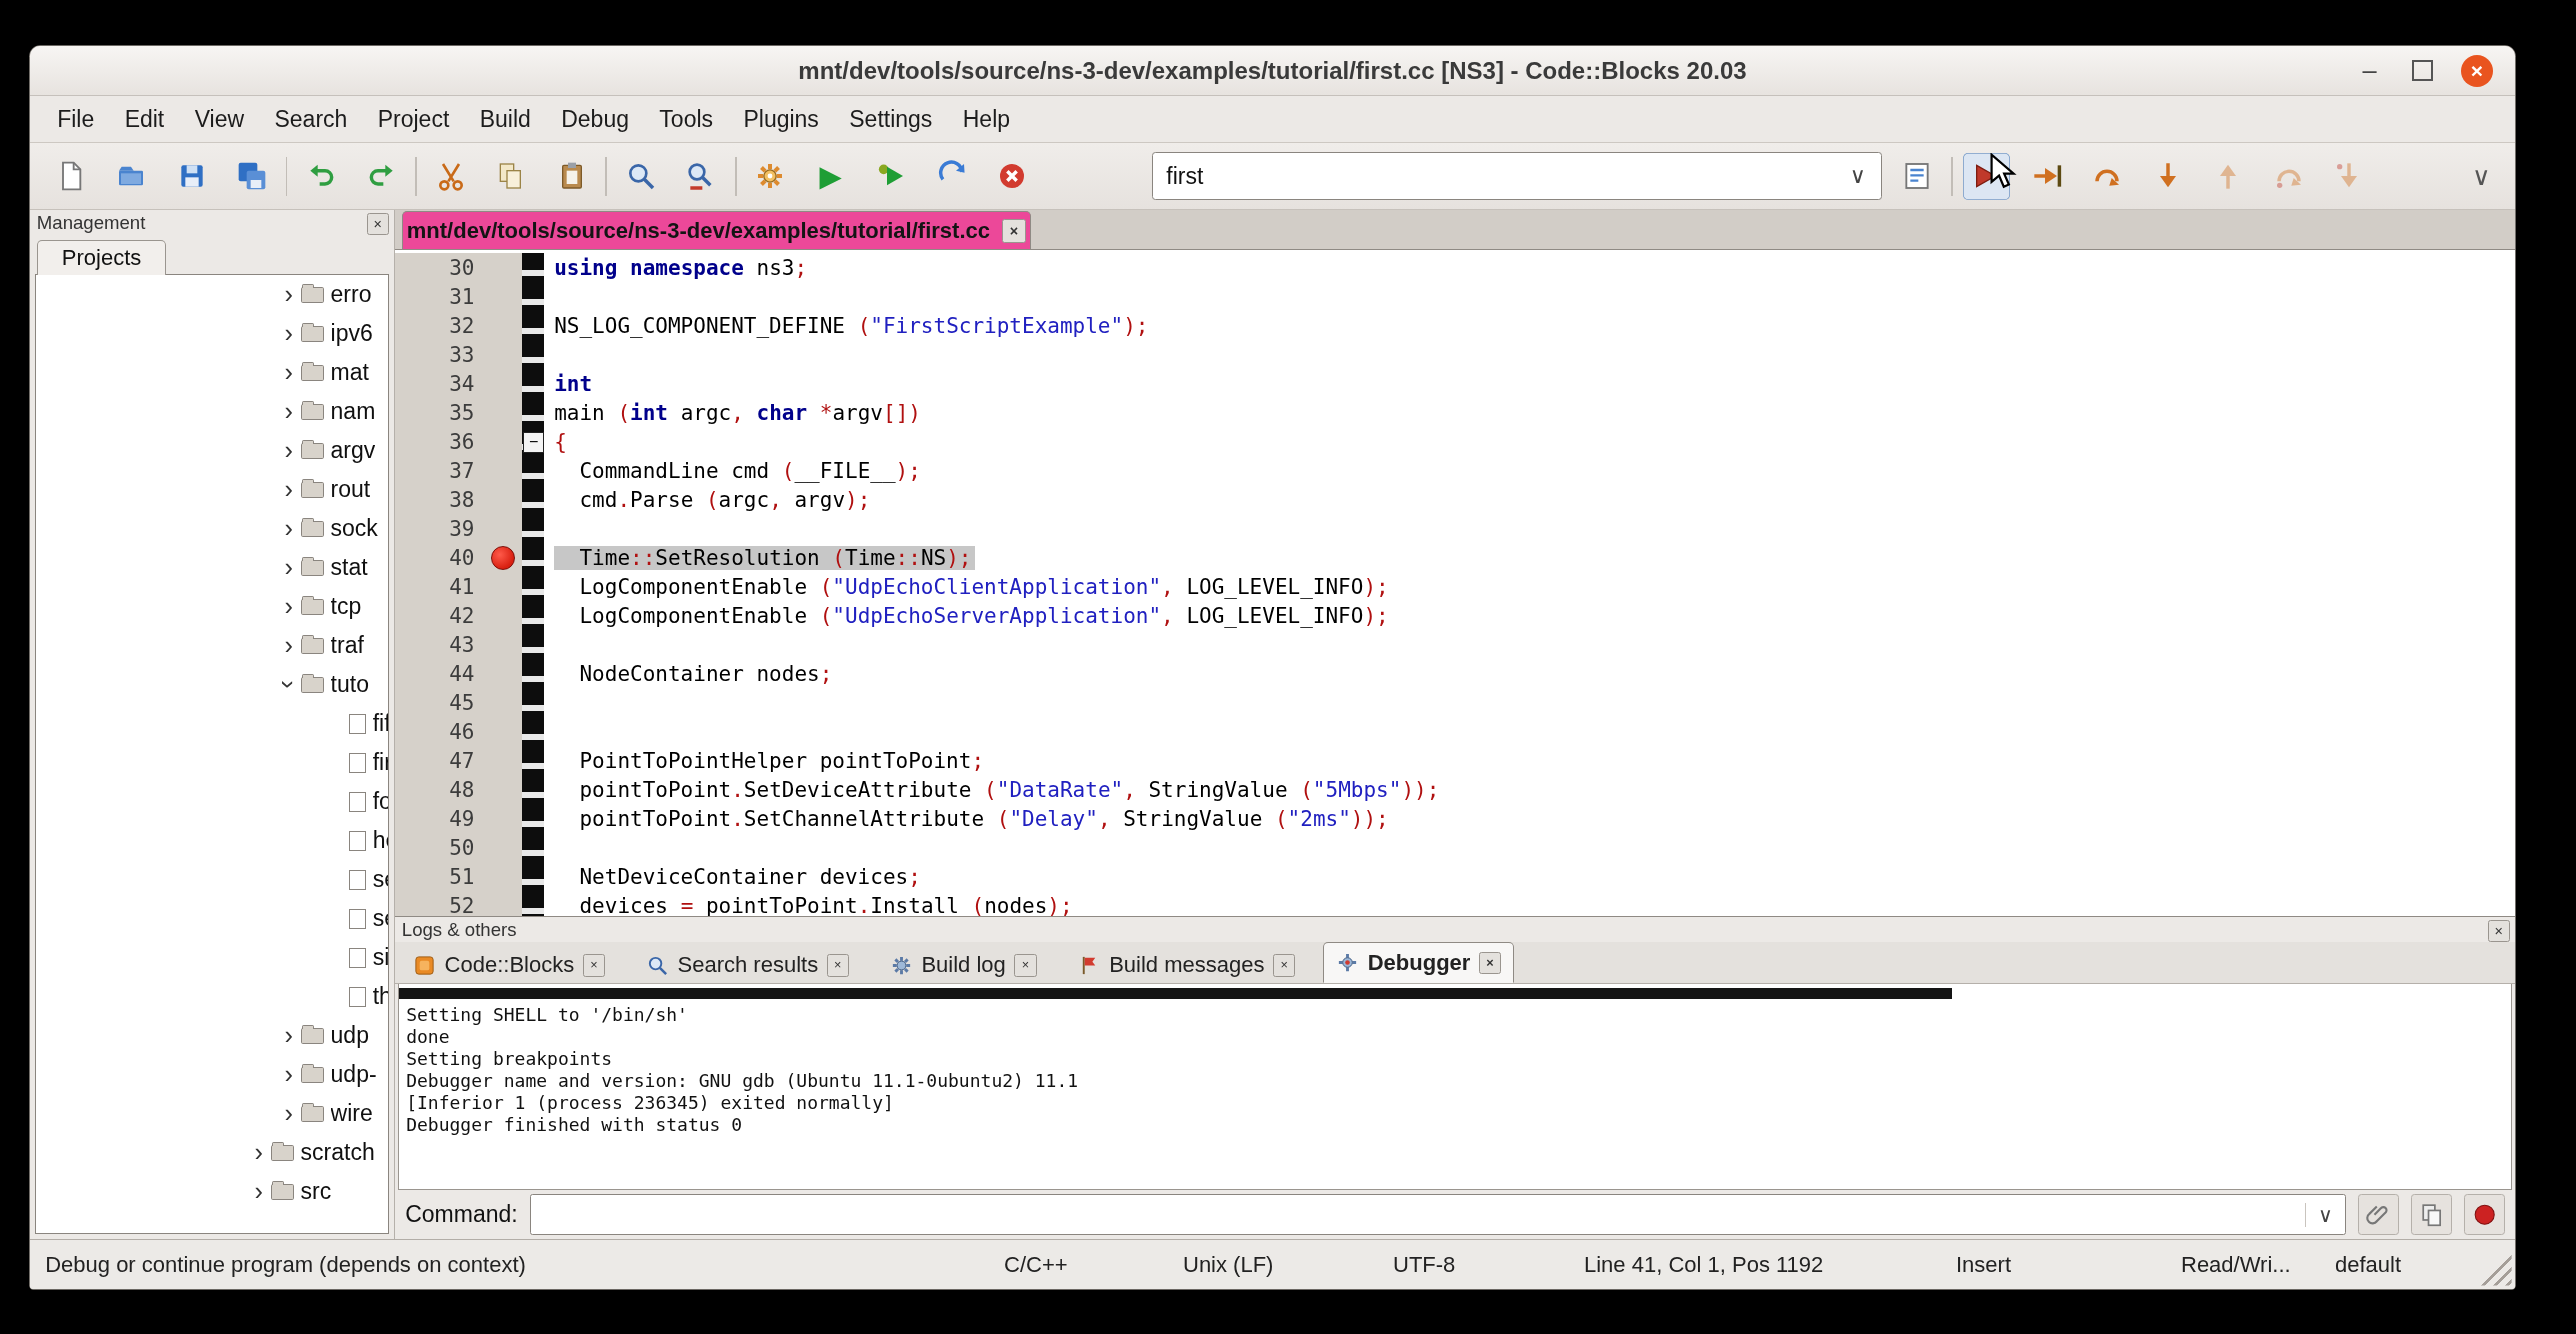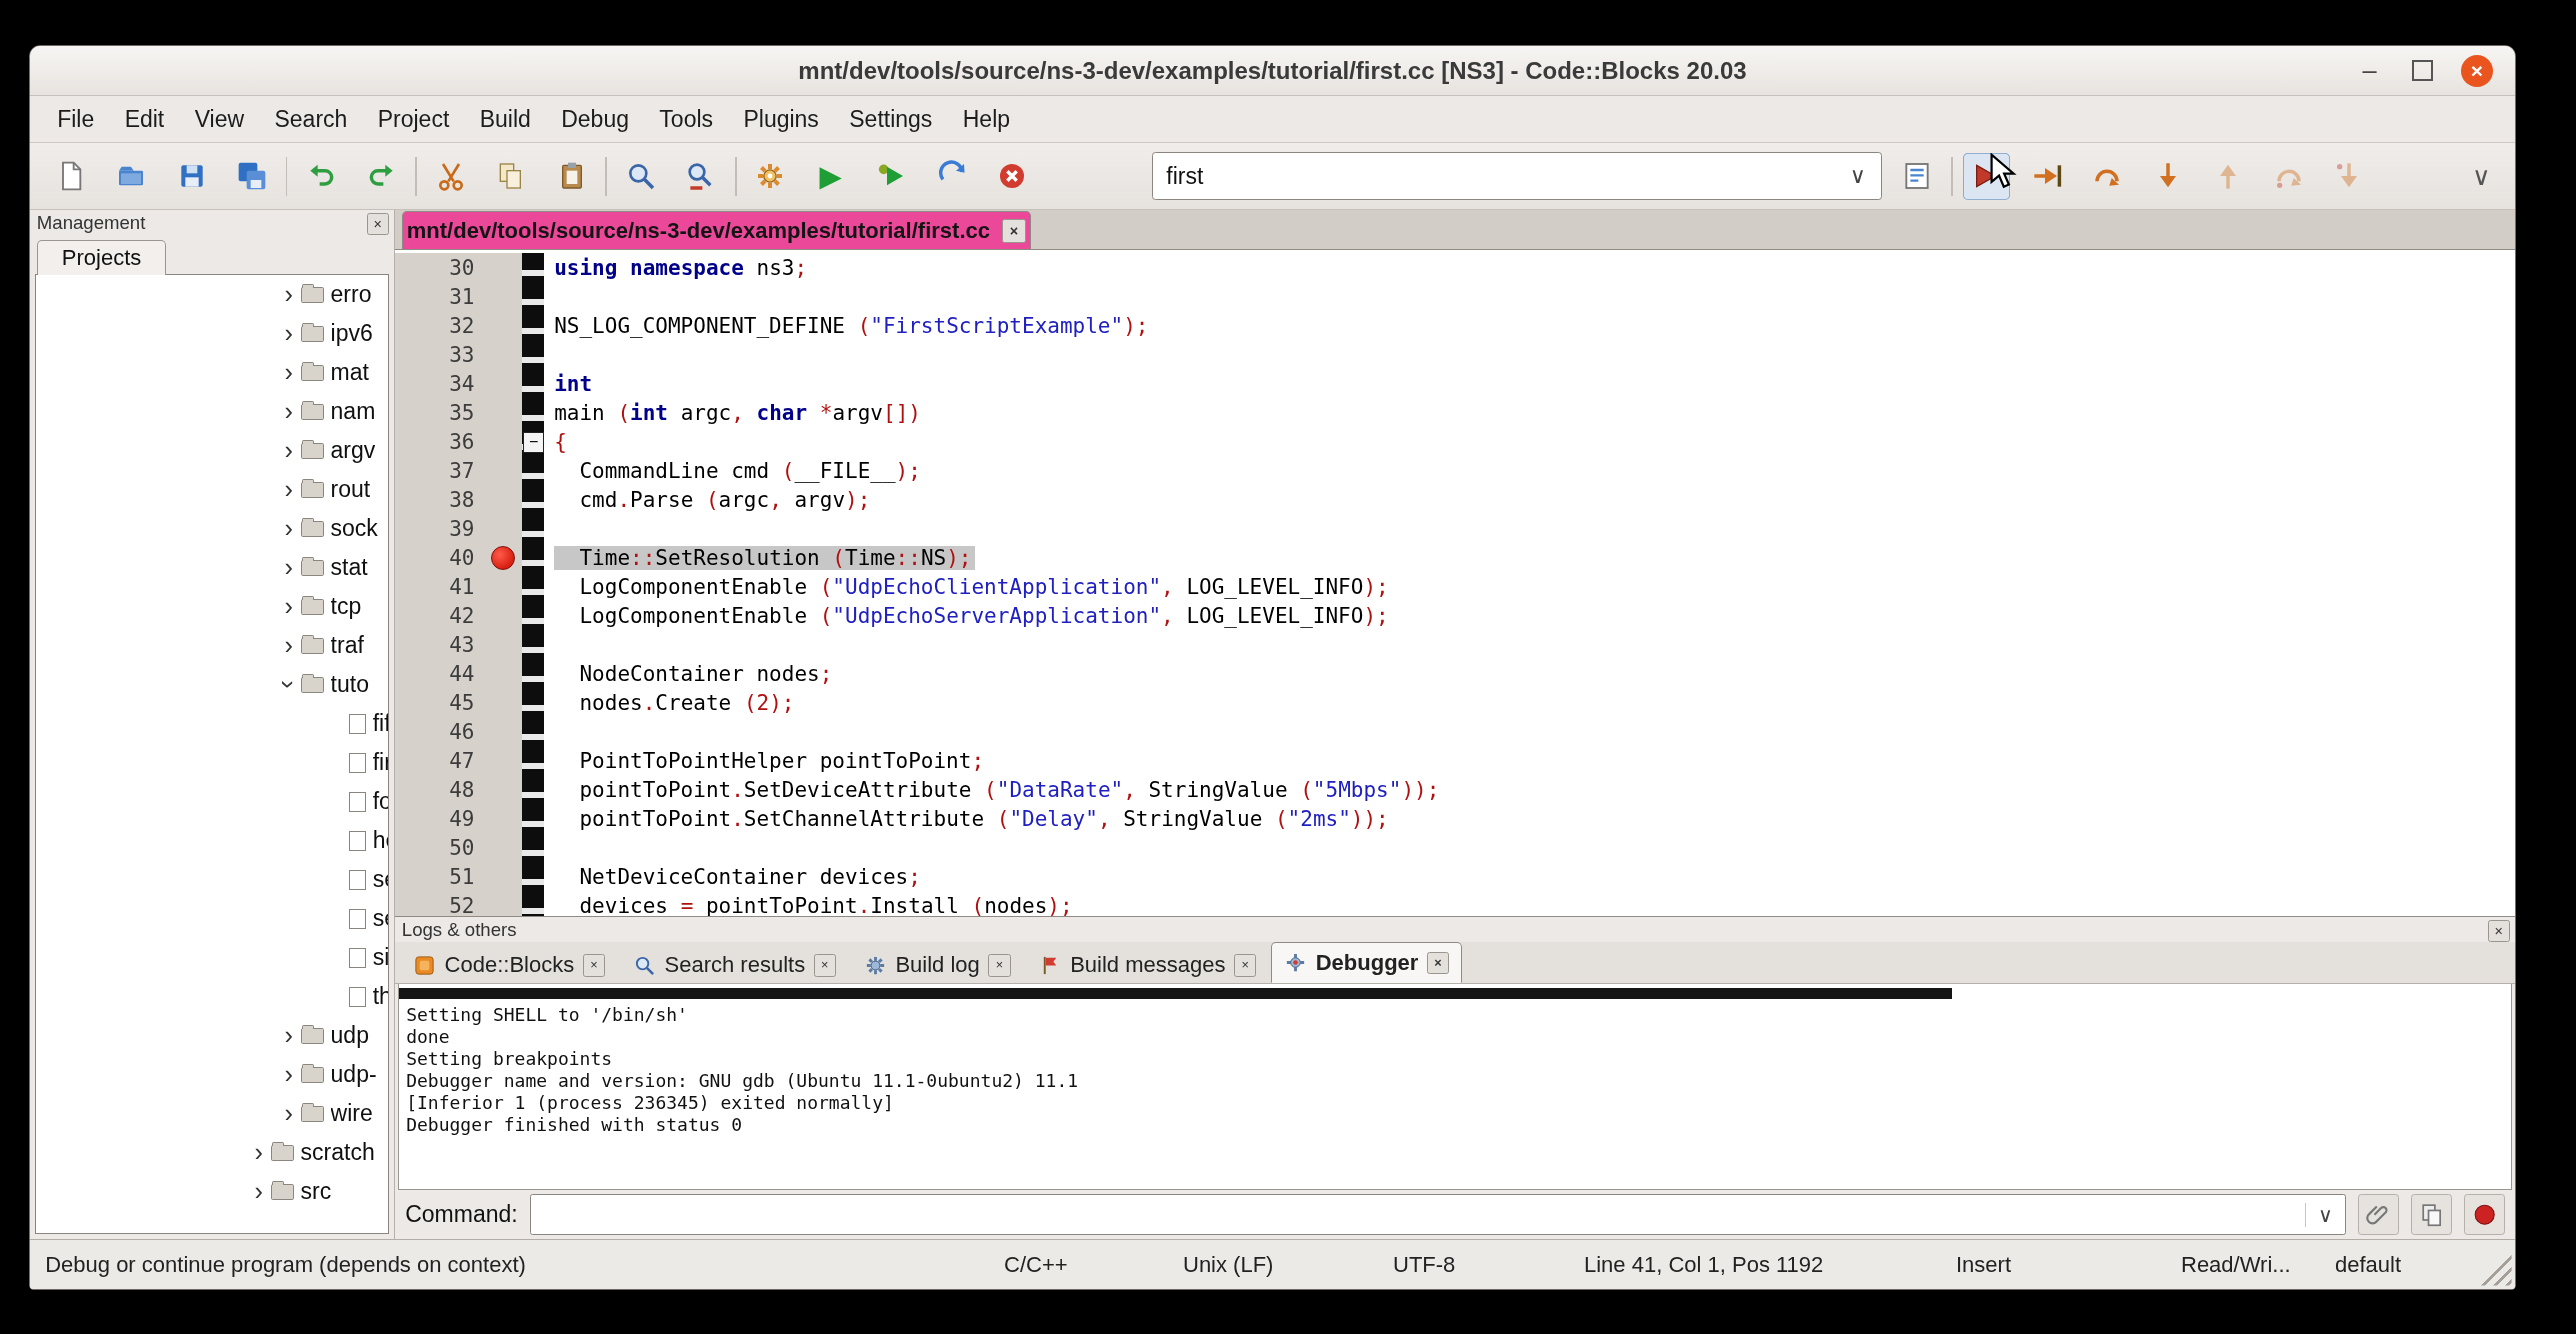--- a/index.html
+++ b/index.html
@@ -69,21 +69,21 @@
   .code-text.hl{background:#c7c7c7;padding-right:4px;}
   .c-k{color:#00008b;font-weight:bold;}
   .c-s{color:#2020c0;}
   .c-p{color:#b01010;}
   .c-n{color:#b01010;}
   .c-d{color:#000;}
   
   .logs{height:322px;flex:0 0 322px;border-top:0.8px solid #8f8a84;background:#ece9e6;display:flex;flex-direction:column;min-height:0;}
   .logs-head{height:25.4px;flex:0 0 25.4px;display:flex;align-items:center;padding:0 6.8px;font-size:18.6px;color:#333;position:relative;}
   .logs-head .xbox{position:absolute;right:5.1px;top:2.5px;}
-  .logs-tabs{height:41px;flex:0 0 41px;display:flex;align-items:flex-end;gap:2px;padding-left:5.1px;background:#e4e1dd;border-bottom:0.8px solid #b5b0aa;}
+  .logs-tabs{height:41px;flex:0 0 41px;display:flex;align-items:flex-end;gap:15px;padding-left:5.1px;background:#e4e1dd;border-bottom:0.8px solid #b5b0aa;}
   .log-tab{height:34px;display:flex;align-items:center;gap:8.5px;padding:0 12px;font-size:22px;color:#222;border:0.8px solid transparent;}
   .log-tab svg{width:23px;height:23px;}
   .log-tab .xbox{width:20.3px;height:20.3px;font-size:12.7px;}
   .log-tab.active{background:#f8f7f6;border-color:#8f8a84;border-bottom-color:#f8f7f6;border-radius:5.1px 5.1px 0 0;font-weight:bold;height:39px;}
   .log-content{flex:1;margin:0 3.4px;background:#fff;border:0.8px solid #9a958f;border-top:none;overflow:hidden;padding:1.7px 6.8px;font-family:"DejaVu Sans Mono",monospace;font-size:18px;line-height:22px;color:#111;min-height:0;}
   .log-selbar{height:11px;background:#151515;width:74%;margin:1.7px 0 5.1px -6.8px;}
   .cmdrow{height:49px;flex:0 0 49px;display:flex;align-items:center;gap:12px;padding:0 10.2px;}
   .cmdrow .lbl{font-size:23px;color:#111;}
   .cmd-combo{flex:1;height:39px;background:#fff;border:0.8px solid #8a857f;border-radius:2.5px;display:flex;align-items:center;}
   .cmd-combo input{flex:1;border:none;outline:none;background:transparent;font-size:22px;padding-left:10.2px;}
@@ -447,21 +447,21 @@
             <div class="code-row"><div class="ln-num">35</div><div class="ln-marker"></div><div class="ln-strip"></div><div class="ln-code"><span class="code-text"><span class="c-d">main </span><span class="c-p">(</span><span class="c-k">int</span><span class="c-d"> argc</span><span class="c-p">,</span><span class="c-d"> </span><span class="c-k">char</span><span class="c-d"> </span><span class="c-p">*</span><span class="c-d">argv</span><span class="c-p">[])</span></span></div></div>
             <div class="code-row"><div class="ln-num">36</div><div class="ln-marker"></div><div class="ln-strip"><span class="fold-box">−</span></div><div class="ln-code"><span class="code-text"><span class="c-p">{</span></span></div></div>
             <div class="code-row"><div class="ln-num">37</div><div class="ln-marker"></div><div class="ln-strip"></div><div class="ln-code"><span class="code-text"><span class="c-d">  CommandLine cmd </span><span class="c-p">(</span><span class="c-d">__FILE__</span><span class="c-p">);</span></span></div></div>
             <div class="code-row"><div class="ln-num">38</div><div class="ln-marker"></div><div class="ln-strip"></div><div class="ln-code"><span class="code-text"><span class="c-d">  cmd</span><span class="c-p">.</span><span class="c-d">Parse </span><span class="c-p">(</span><span class="c-d">argc</span><span class="c-p">,</span><span class="c-d"> argv</span><span class="c-p">);</span></span></div></div>
             <div class="code-row"><div class="ln-num">39</div><div class="ln-marker"></div><div class="ln-strip"></div><div class="ln-code"><span class="code-text"></span></div></div>
             <div class="code-row"><div class="ln-num">40</div><div class="ln-marker"><span class="bp"></span></div><div class="ln-strip"></div><div class="ln-code"><span class="code-text hl"><span class="c-d">  Time</span><span class="c-p">::</span><span class="c-d">SetResolution </span><span class="c-p">(</span><span class="c-d">Time</span><span class="c-p">::</span><span class="c-d">NS</span><span class="c-p">);</span></span></div></div>
             <div class="code-row"><div class="ln-num">41</div><div class="ln-marker"></div><div class="ln-strip"></div><div class="ln-code"><span class="code-text"><span class="c-d">  LogComponentEnable </span><span class="c-p">(</span><span class="c-s">"UdpEchoClientApplication"</span><span class="c-p">,</span><span class="c-d"> LOG_LEVEL_INFO</span><span class="c-p">);</span></span></div></div>
             <div class="code-row"><div class="ln-num">42</div><div class="ln-marker"></div><div class="ln-strip"></div><div class="ln-code"><span class="code-text"><span class="c-d">  LogComponentEnable </span><span class="c-p">(</span><span class="c-s">"UdpEchoServerApplication"</span><span class="c-p">,</span><span class="c-d"> LOG_LEVEL_INFO</span><span class="c-p">);</span></span></div></div>
             <div class="code-row"><div class="ln-num">43</div><div class="ln-marker"></div><div class="ln-strip"></div><div class="ln-code"><span class="code-text"></span></div></div>
             <div class="code-row"><div class="ln-num">44</div><div class="ln-marker"></div><div class="ln-strip"></div><div class="ln-code"><span class="code-text"><span class="c-d">  NodeContainer nodes</span><span class="c-p">;</span></span></div></div>
-            <div class="code-row"><div class="ln-num">45</div><div class="ln-marker"></div><div class="ln-strip"></div><div class="ln-code"><span class="code-text"><span class="c-d">  nodes</span><span class="c-p">.</span><span class="c-d">Create </span><span class="c-p">(</span><span class="c-n">2</span><span class="c-p">);</span></span></div></div>
+            <div class="code-row"><div class="ln-num">45</div><div class="ln-marker"></div><div class="ln-strip"></div></div>
             <div class="code-row"><div class="ln-num">46</div><div class="ln-marker"></div><div class="ln-strip"></div><div class="ln-code"><span class="code-text"></span></div></div>
             <div class="code-row"><div class="ln-num">47</div><div class="ln-marker"></div><div class="ln-strip"></div><div class="ln-code"><span class="code-text"><span class="c-d">  PointToPointHelper pointToPoint</span><span class="c-p">;</span></span></div></div>
             <div class="code-row"><div class="ln-num">48</div><div class="ln-marker"></div><div class="ln-strip"></div><div class="ln-code"><span class="code-text"><span class="c-d">  pointToPoint</span><span class="c-p">.</span><span class="c-d">SetDeviceAttribute </span><span class="c-p">(</span><span class="c-s">"DataRate"</span><span class="c-p">,</span><span class="c-d"> StringValue </span><span class="c-p">(</span><span class="c-s">"5Mbps"</span><span class="c-p">));</span></span></div></div>
             <div class="code-row"><div class="ln-num">49</div><div class="ln-marker"></div><div class="ln-strip"></div><div class="ln-code"><span class="code-text"><span class="c-d">  pointToPoint</span><span class="c-p">.</span><span class="c-d">SetChannelAttribute </span><span class="c-p">(</span><span class="c-s">"Delay"</span><span class="c-p">,</span><span class="c-d"> StringValue </span><span class="c-p">(</span><span class="c-s">"2ms"</span><span class="c-p">));</span></span></div></div>
             <div class="code-row"><div class="ln-num">50</div><div class="ln-marker"></div><div class="ln-strip"></div><div class="ln-code"><span class="code-text"></span></div></div>
             <div class="code-row"><div class="ln-num">51</div><div class="ln-marker"></div><div class="ln-strip"></div><div class="ln-code"><span class="code-text"><span class="c-d">  NetDeviceContainer devices</span><span class="c-p">;</span></span></div></div>
             <div class="code-row"><div class="ln-num">52</div><div class="ln-marker"></div><div class="ln-strip"></div><div class="ln-code"><span class="code-text"><span class="c-d">  devices </span><span class="c-p">=</span><span class="c-d"> pointToPoint</span><span class="c-p">.</span><span class="c-d">Install </span><span class="c-p">(</span><span class="c-d">nodes</span><span class="c-p">);</span></span></div></div>
           </div>
       </div>
 

